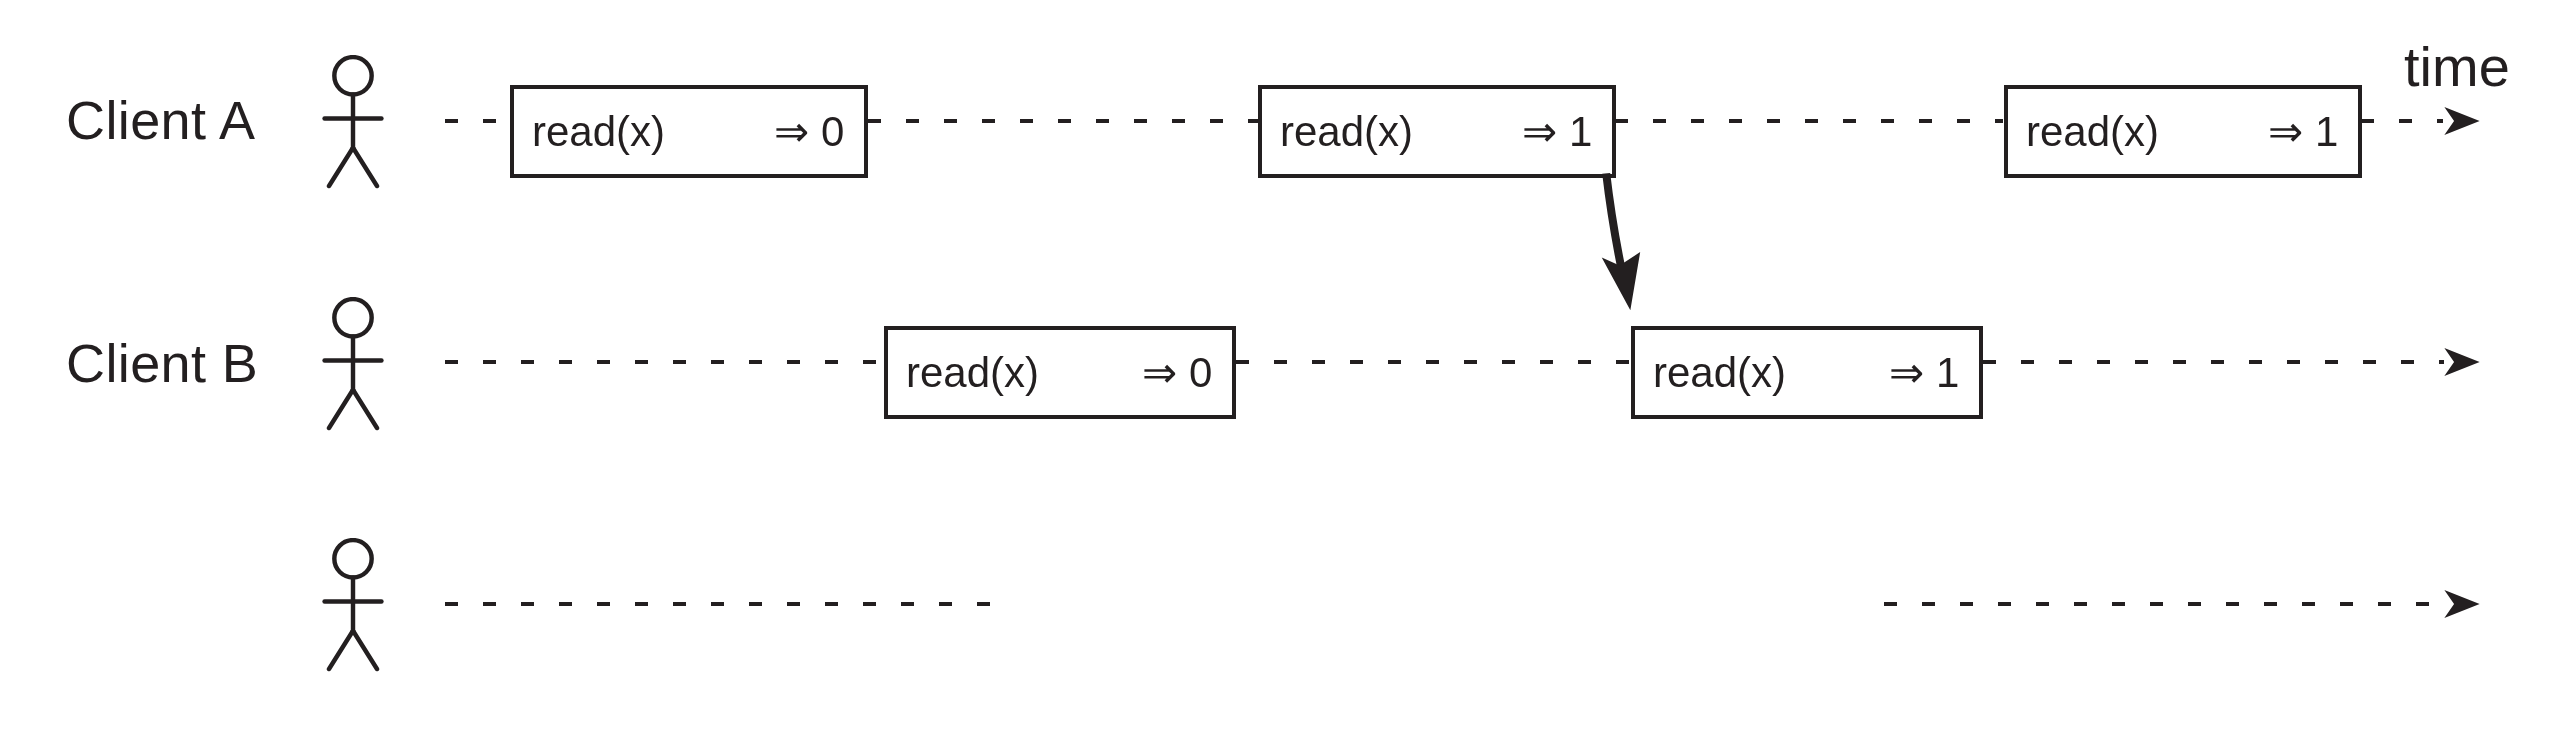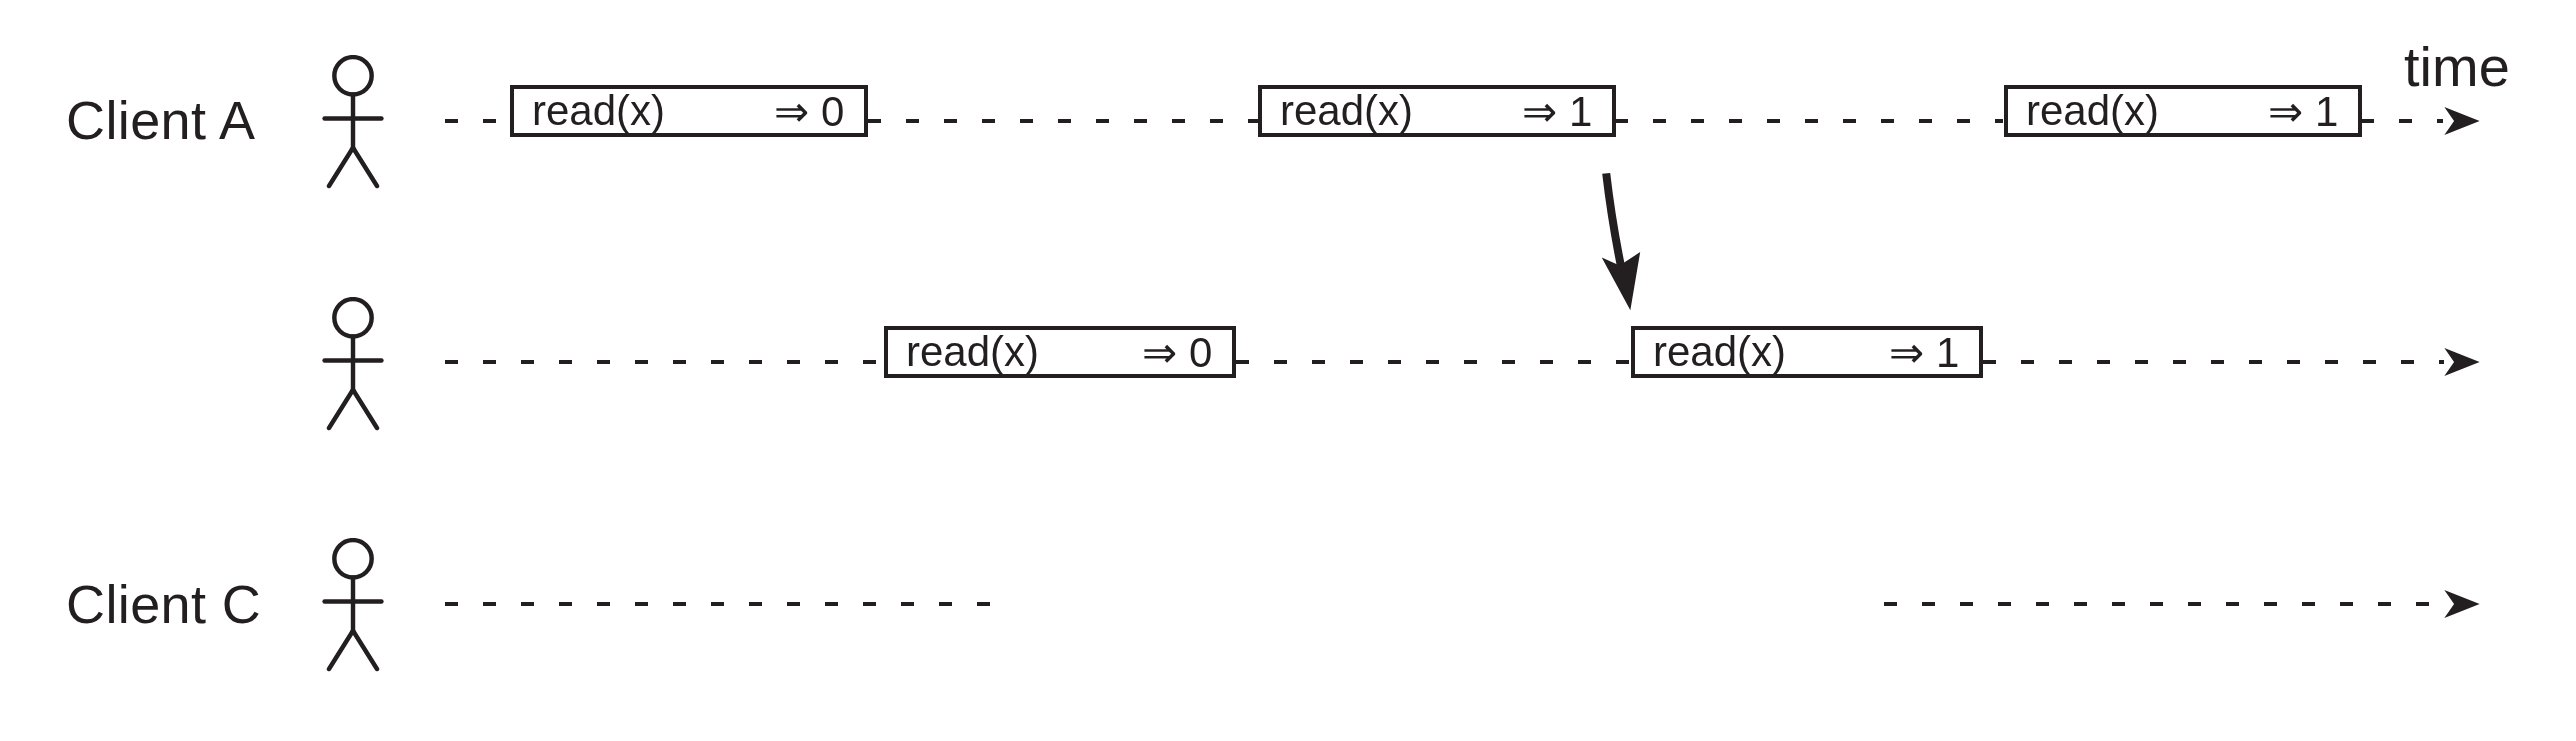--- a/index.html
+++ b/index.html
@@ -30,21 +30,21 @@
     background: repeating-linear-gradient(
       to right,
       #231f20 0px, #231f20 13.4px,
       transparent 13.4px, transparent 38px
     );
   }
   .arrowhead { position: absolute; }
   .event-box {
     position: absolute;
     box-sizing: border-box;
-    height: 52px;
+    height: 93px;
     border: 4.5px solid #231f20;
     background: #ffffff;
     display: flex;
     justify-content: space-between;
     align-items: center;
     padding: 0 19.7px 0 18px;
     font-size: 42px;
     white-space: nowrap;
     z-index: 2;
   }
@@ -93,20 +93,21 @@
   </div>
   <div class="event-box" style="left:1258px; top:85px; width:358px">
     <span class="op">read(x)</span>
     <span class="result">⇒ 1</span>
   </div>
   <div class="event-box" style="left:2004px; top:85px; width:358px">
     <span class="op">read(x)</span>
     <span class="result">⇒ 1</span>
   </div>
 
+  <div class="client-label" style="top:318px">Client B</div>
   <svg class="person" style="left:321px; top:297px" width="64" height="134" viewBox="0 0 72 150" fill="none" stroke="#231f20" stroke-width="5" stroke-linecap="round">
     <circle cx="36" cy="23" r="21"></circle>
     <line x1="36" y1="44" x2="36" y2="104"></line>
     <line x1="4" y1="71" x2="68" y2="71"></line>
     <line x1="36" y1="104" x2="9" y2="147"></line>
     <line x1="36" y1="104" x2="63" y2="147"></line>
   </svg>
   <div class="dash" style="left:445px;  top:360px; width:438px"></div>
   <div class="dash" style="left:1236px; top:360px; width:394px"></div>
   <div class="dash" style="left:1983px; top:360px; width:461px"></div>
@@ -116,21 +117,20 @@
 
   <div class="event-box" style="left:884px;  top:326px; width:352px">
     <span class="op">read(x)</span>
     <span class="result">⇒ 0</span>
   </div>
   <div class="event-box" style="left:1631px; top:326px; width:352px">
     <span class="op">read(x)</span>
     <span class="result">⇒ 1</span>
   </div>
 
-  <div class="client-label" style="top:559px">Client C</div>
   <svg class="person" style="left:321px; top:538px" width="64" height="134" viewBox="0 0 72 150" fill="none" stroke="#231f20" stroke-width="5" stroke-linecap="round">
     <circle cx="36" cy="23" r="21"></circle>
     <line x1="36" y1="44" x2="36" y2="104"></line>
     <line x1="4" y1="71" x2="68" y2="71"></line>
     <line x1="36" y1="104" x2="9" y2="147"></line>
     <line x1="36" y1="104" x2="63" y2="147"></line>
   </svg>
   <div class="dash" style="left:445px;  top:602px; width:555px"></div>
   <div class="dash" style="left:1884px; top:602px; width:560px"></div>
   <svg class="arrowhead" style="left:2444px; top:589px" width="36" height="30" viewBox="0 0 40 34" fill="#231f20">

